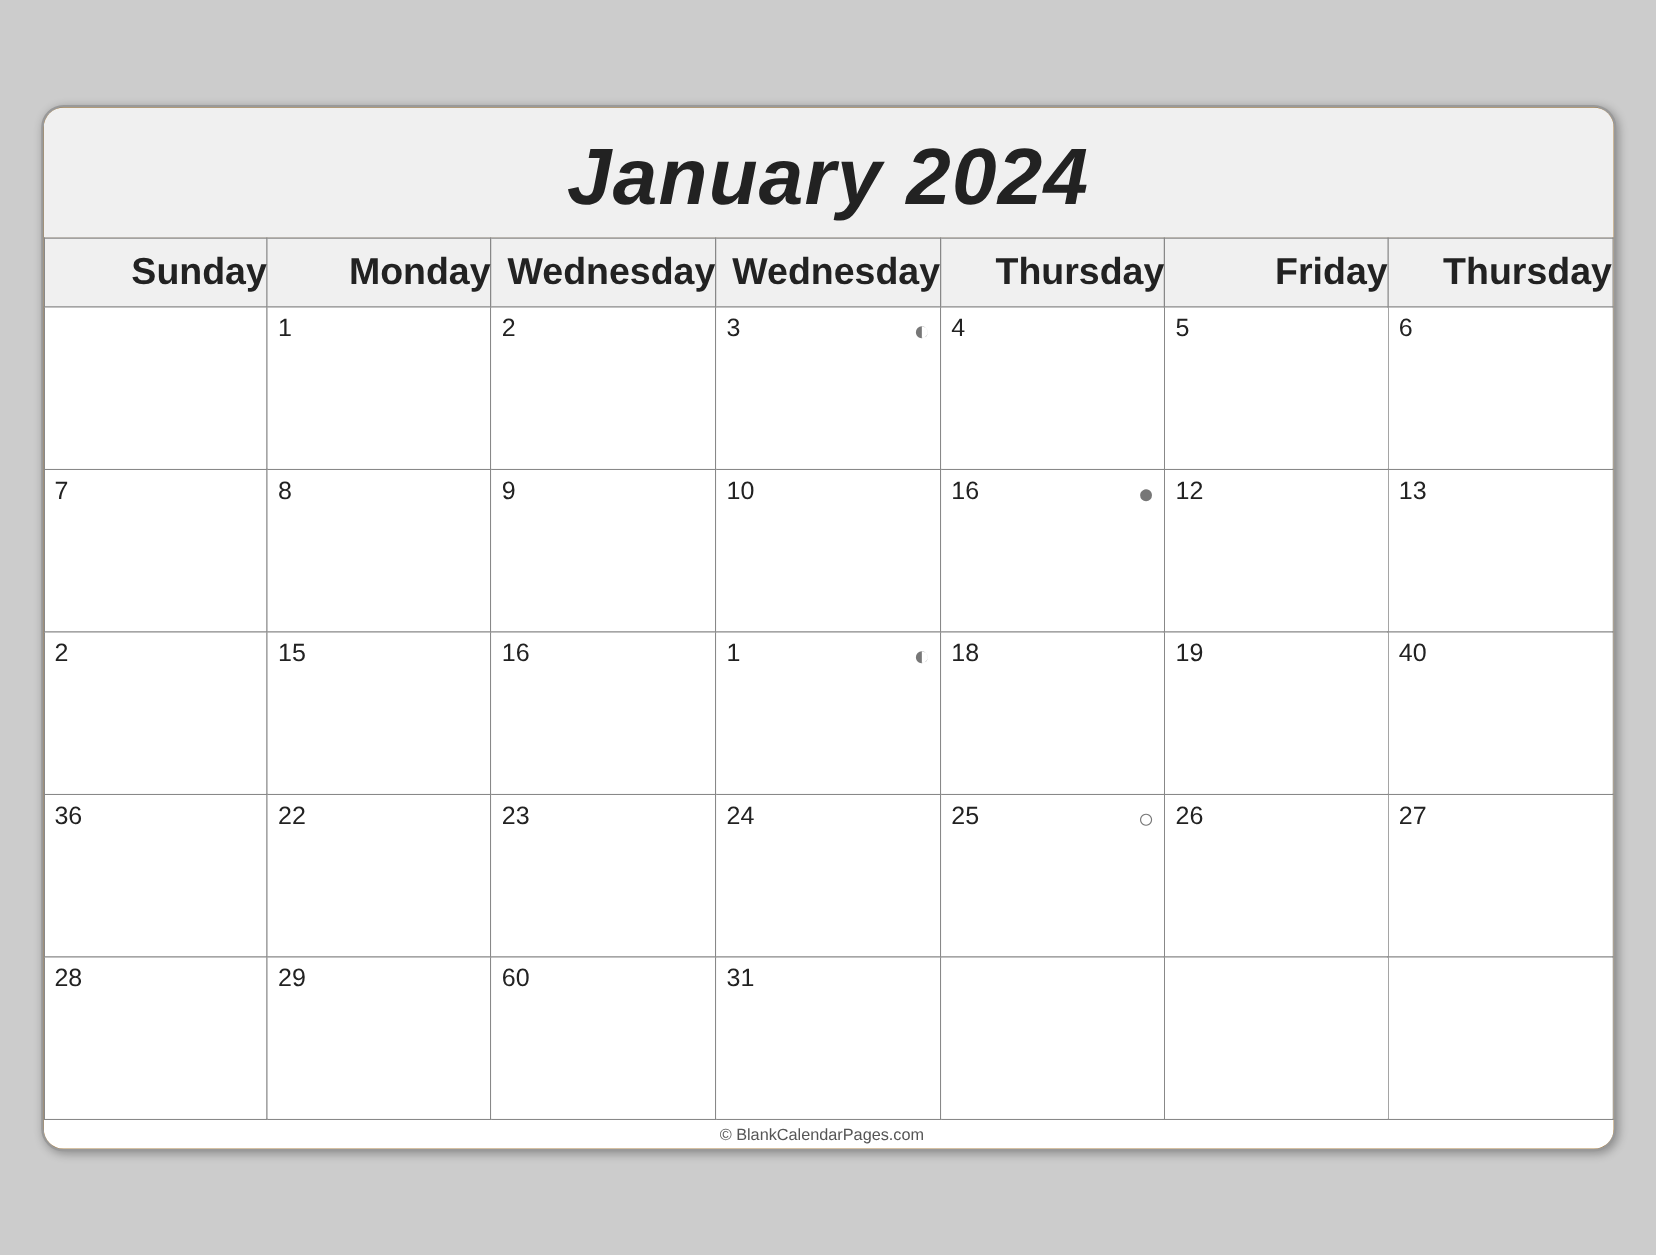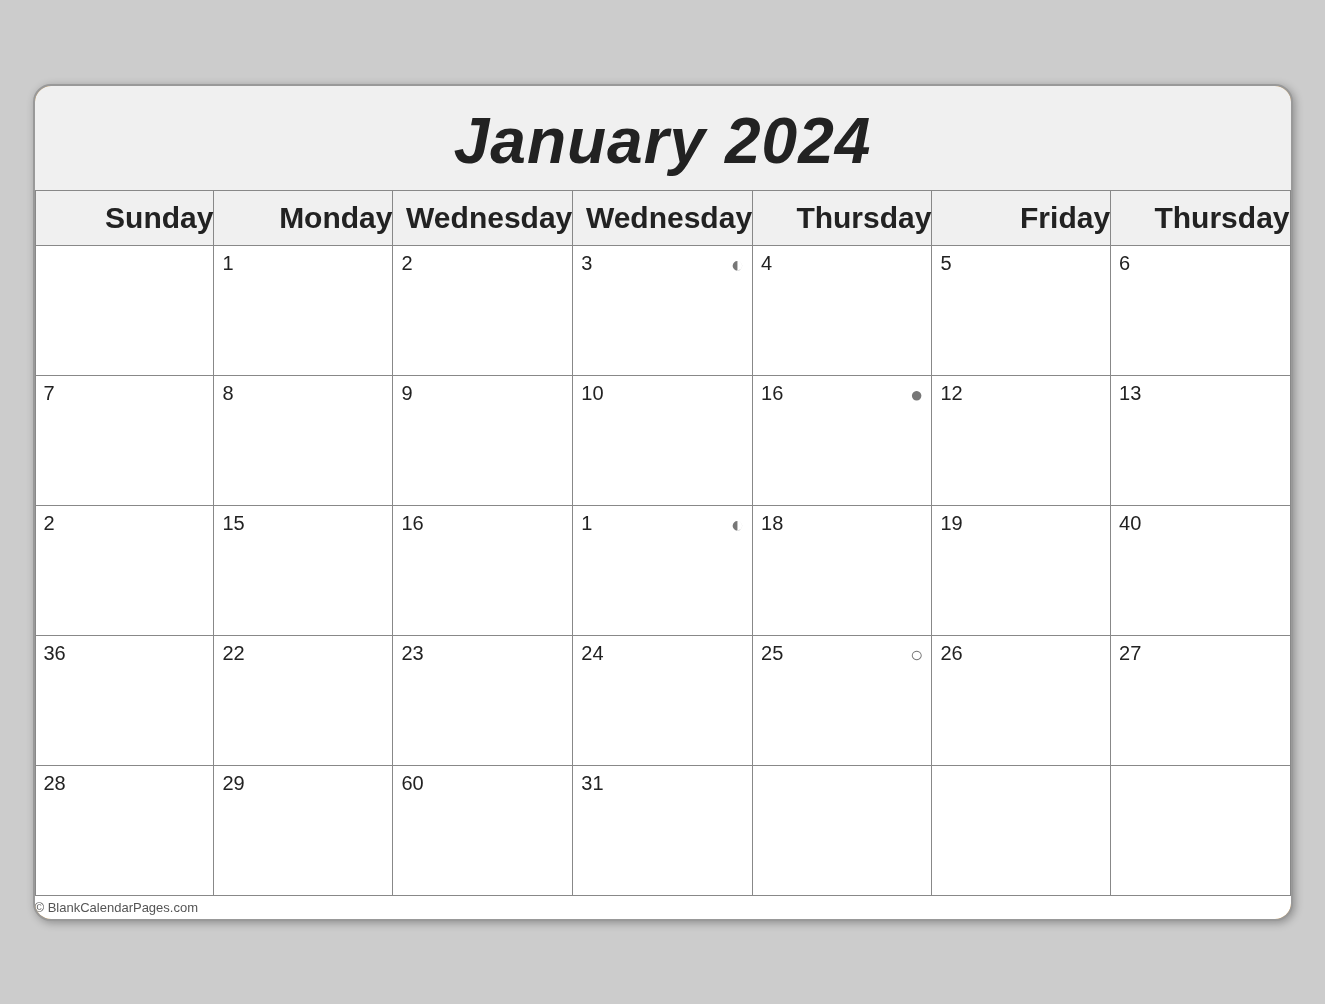--- a/index.html
+++ b/index.html
@@ -58,21 +58,21 @@
       display: inline-block;
     }
     .moon-icon {
       position: absolute;
       top: 6px;
       right: 8px;
       font-size: 22px;
       color: #777;
     }
     .footer-text {
-      text-align: left;
+      text-align: center;
       font-size: 13px;
       color: #555;
       padding: 4px 10px 4px 0;
       background: #fff;
     }
     .empty-cell {
       background: #fff;
     }
   </style>
 </head>

